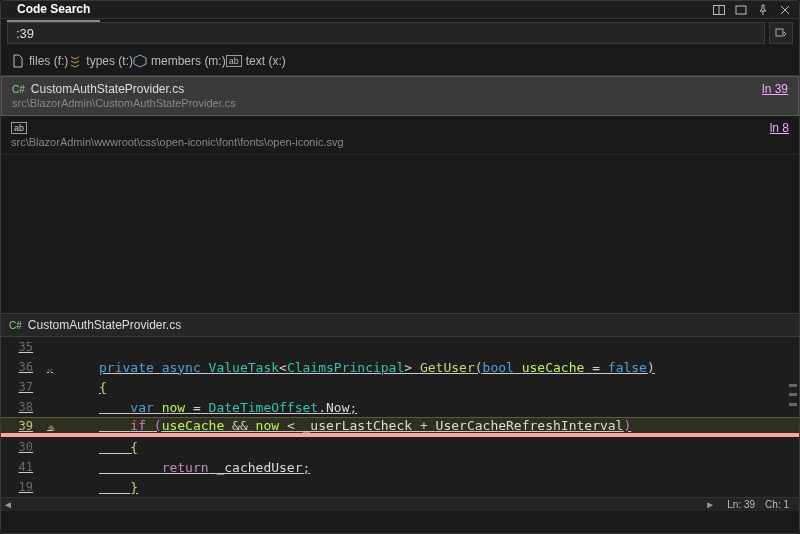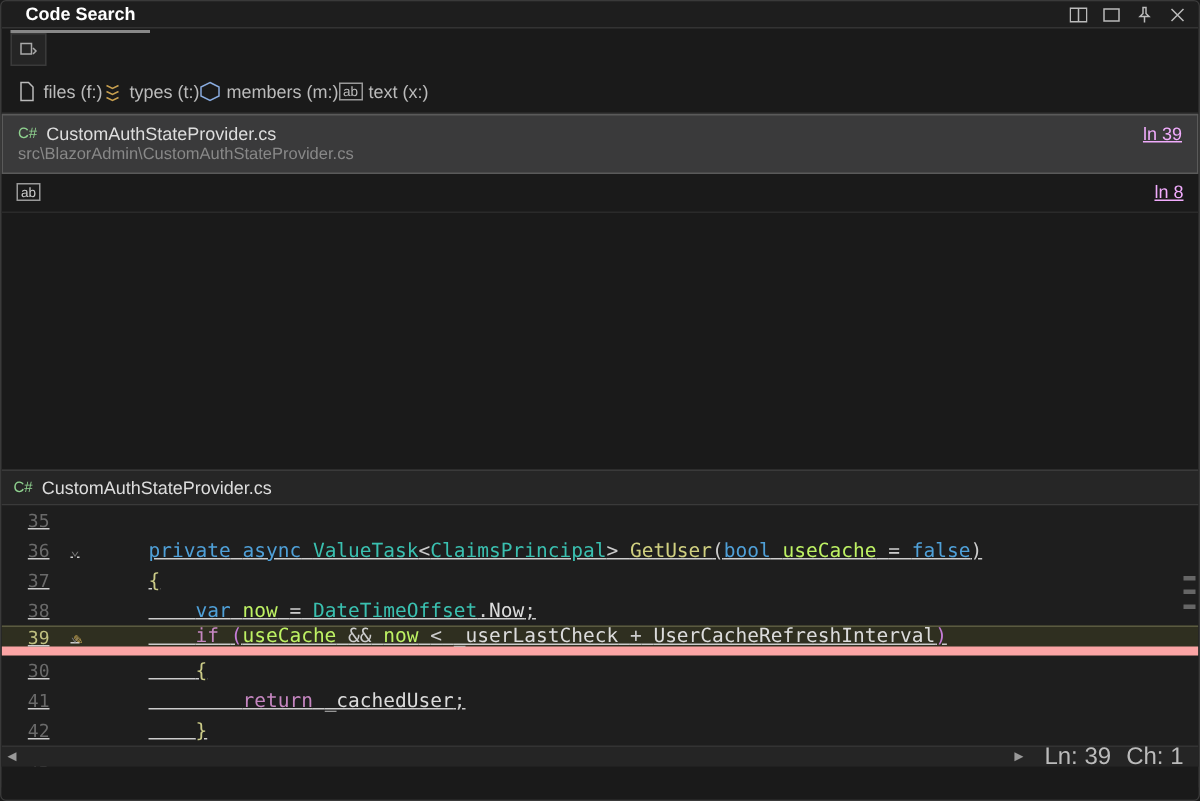--- a/index.html
+++ b/index.html
@@ -145,21 +145,21 @@
     position:relative;
   }
   .fold-col{width:18px;color:#777;font-size:10px;text-align:center;}
   .guide-col{width:40px;position:relative;}
   .guide-col::before,.guide-col::after{
     content:"";position:absolute;top:0;bottom:0;border-left:1px dashed #444;
   }
   .guide-col::before{left:8px;}
   .guide-col::after{left:24px;}
   .code-text{flex:1;white-space:pre;color:#ccc;}
-  .code-line.current{background:#2f2f20;border-top:1px solid #5a5a40;border-bottom:6px solid #fca5a5;}
+  .code-line.current{background:#2f2f20;border-top:1px solid #5a5a40;border-bottom:4px solid #fca5a5;}
   .code-line.current .gutter{color:#c0c080;}
   .brush{color:#c0a050;font-size:10px;position:absolute;right:-14px;top:3px;}
   
   .k{color:#4fa0d8;}      
   .kc{color:#c586c0;}     
   .ty{color:#3ac0b0;}     
   .fn{color:#d0d080;}        
   .id{color:#dcdcdc;}
   .op{color:#ccc;}
   .pr{color:#bef264;}
@@ -171,21 +171,21 @@
   .overview .mark{position:absolute;right:0;width:8px;height:3px;background:#666;}
 
   
   .hscroll{
     position:absolute;left:0;right:0;bottom:22px;height:14px;
     background:#252525;border-top:1px solid #333;
     display:flex;align-items:center;
   }
   .hscroll .arrow{width:14px;text-align:center;color:#999;font-size:10px;cursor:pointer;}
   .hscroll .track{flex:1;position:relative;height:10px;}
-  .hscroll .info{margin-left:auto;display:flex;gap:10px;padding:0 10px;color:#bbb;font-size:16px;}
+  .hscroll .info{margin-left:auto;display:flex;gap:10px;padding:0 10px;color:#bbb;font-size:10px;}
 
   
   .status{
     position:absolute;left:0;right:0;bottom:0;height:8px;background:#1a1a1a;
   }
 </style>
 </head>
 <body>
 
 <div class="titlebar">
@@ -211,20 +211,21 @@
     </span>
     <span>
       <svg viewBox="0 0 12 12">
           <path d="M2 2l8 8M10 2l-8 8" stroke="#bbb"></path>
         </svg>
     </span>
   </div>
 </div>
 
 <div class="search-row">
+  <input class="search-input" value=":39" style="">
   <div class="dropdown-btn">
     <svg viewBox="0 0 12 12">
         <rect x="1" y="2" width="7" height="7" fill="none" stroke="#aaa"></rect>
         <path d="M9 5l2 2-2 2" stroke="#aaa" fill="none"></path>
       </svg>
   </div>
 </div>
 
 <div class="filter-row">
   <div class="filter-item">
@@ -258,20 +259,21 @@
       <span class="title">CustomAuthStateProvider.cs</span>
       <span class="line-info">ln 39</span>
     </div>
     <div class="path">src\BlazorAdmin\CustomAuthStateProvider.cs</div>
   </div>
   <div class="result">
     <div class="line1">
       <span class="ab-badge">ab</span>
       <span class="line-info">ln 8</span>
     </div>
+    <div class="path">src\BlazorAdmin\wwwroot\css\open-iconic\font\fonts\open-iconic.svg</div>
   </div>
 </div>
 
 <div class="preview-header">
   <span class="badge">C#</span>
   <span class="fname">CustomAuthStateProvider.cs</span>
 </div>
 
 <div class="code-area" id="code-area">
     <div class="code-line">
@@ -310,21 +312,21 @@
       <div class="guide-col"></div>
       <div class="code-text">    <span class="br">{</span></div>
     </div>
     <div class="code-line">
       <div class="gutter">41</div>
       <div class="fold-col"></div>
       <div class="guide-col"></div>
       <div class="code-text">        <span class="kc">return</span> <span class="id">_cachedUser</span>;</div>
     </div>
     <div class="code-line">
-      <div class="gutter">42</div>
+      <div class="gutter">19</div>
       <div class="fold-col"></div>
       <div class="guide-col"></div>
       <div class="code-text">    <span class="br">}</span></div>
     </div>
     <div class="code-line">
       <div class="gutter">43</div>
       <div class="fold-col"></div>
       <div class="guide-col"></div>
       <div class="code-text"></div>
     </div>

